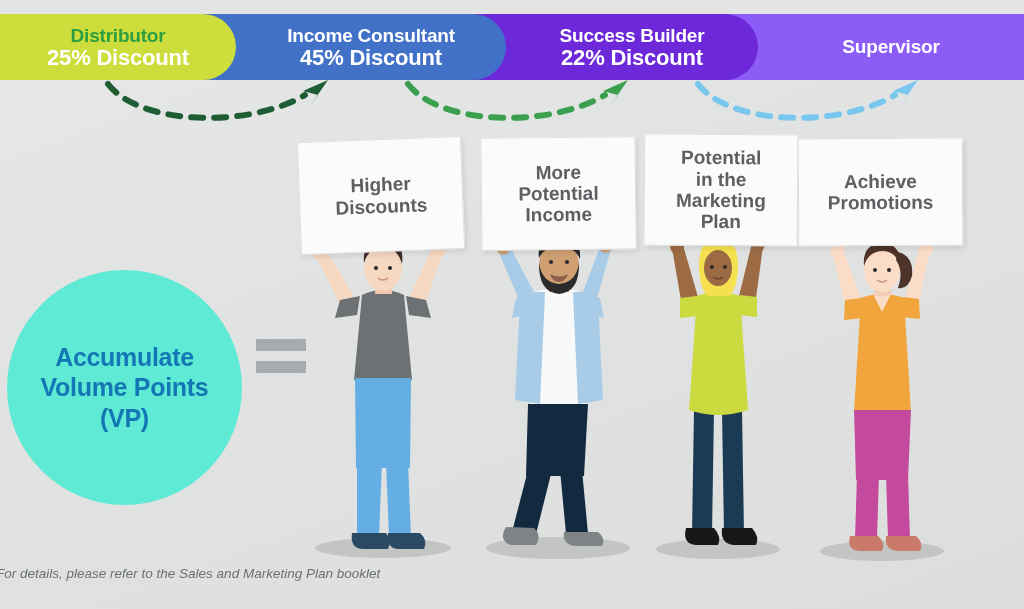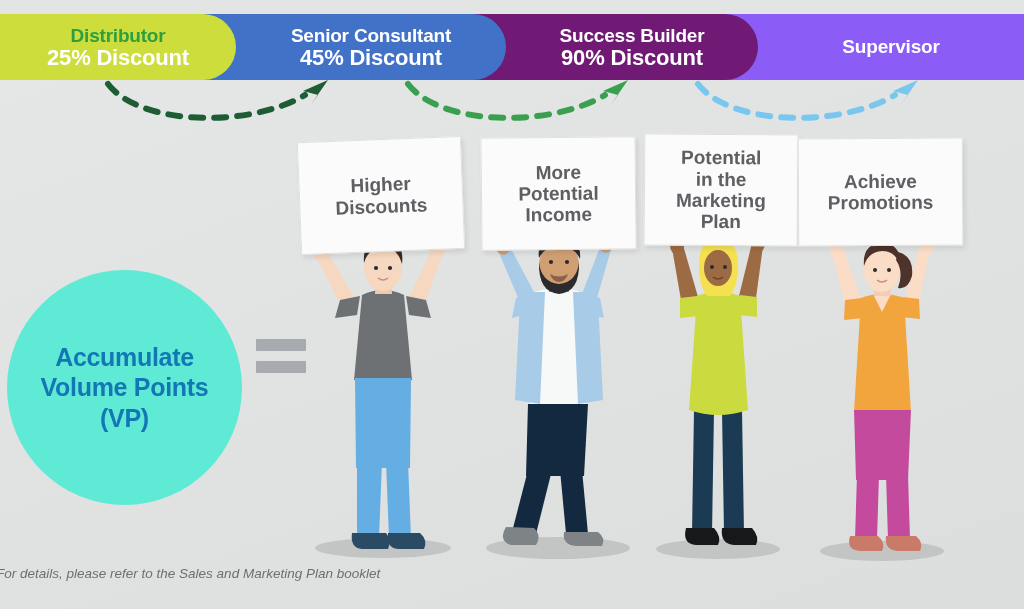--- a/index.html
+++ b/index.html
@@ -22,21 +22,21 @@
        align-items:center;justify-content:center;box-sizing:border-box;}
   .seg .t1{font-size:19px;font-weight:bold;line-height:22px;letter-spacing:-.2px;}
   .seg .t2{font-size:22px;font-weight:bold;line-height:22px;letter-spacing:-.2px;}
 
   .seg-0{left:0;width:236px;background:#cdde3c;border-radius:0 38px 38px 0;z-index:4;}
   .seg-0 .t1{color:#2e9e3e;}
   .seg-0 .t2{color:#ffffff;}
   .seg-1{left:188px;width:318px;background:#4272c8;border-radius:0 38px 38px 0;z-index:3;
          padding-left:48px;}
   .seg-1 .t1,.seg-1 .t2{color:#ffffff;}
-  .seg-2{left:458px;width:300px;background:#701a75;border-radius:0 38px 38px 0;z-index:2;
+  .seg-2{left:458px;width:300px;background:#6d28d9;border-radius:0 38px 38px 0;z-index:2;
          padding-left:48px;}
   .seg-2 .t1,.seg-2 .t2{color:#ffffff;}
   .seg-3{left:710px;width:314px;background:#8b5cf6;border-radius:0;z-index:1;
          padding-left:48px;}
   .seg-3 .t1,.seg-3 .t2{color:#ffffff;}
 
   
   .arrows{position:absolute;left:0;top:78px;width:1024px;height:56px;z-index:6;}
 
   
@@ -75,25 +75,25 @@
   <div class="bg-top"></div>
 
   <div class="banner">
 
     <div class="seg seg-3">
       <div class="t1">Supervisor</div>
     </div>
 
     <div class="seg seg-2">
       <div class="t1">Success Builder</div>
-      <div class="t2">90% Discount</div>
+      <div class="t2">22% Discount</div>
     </div>
 
     <div class="seg seg-1">
-      <div class="t1">Senior Consultant</div>
+      <div class="t1">Income Consultant</div>
       <div class="t2">45% Discount</div>
     </div>
 
     <div class="seg seg-0">
       <div class="t1">Distributor</div>
       <div class="t2">25% Discount</div>
     </div>
   </div>
 
   <svg class="arrows" viewBox="0 0 1024 56">

